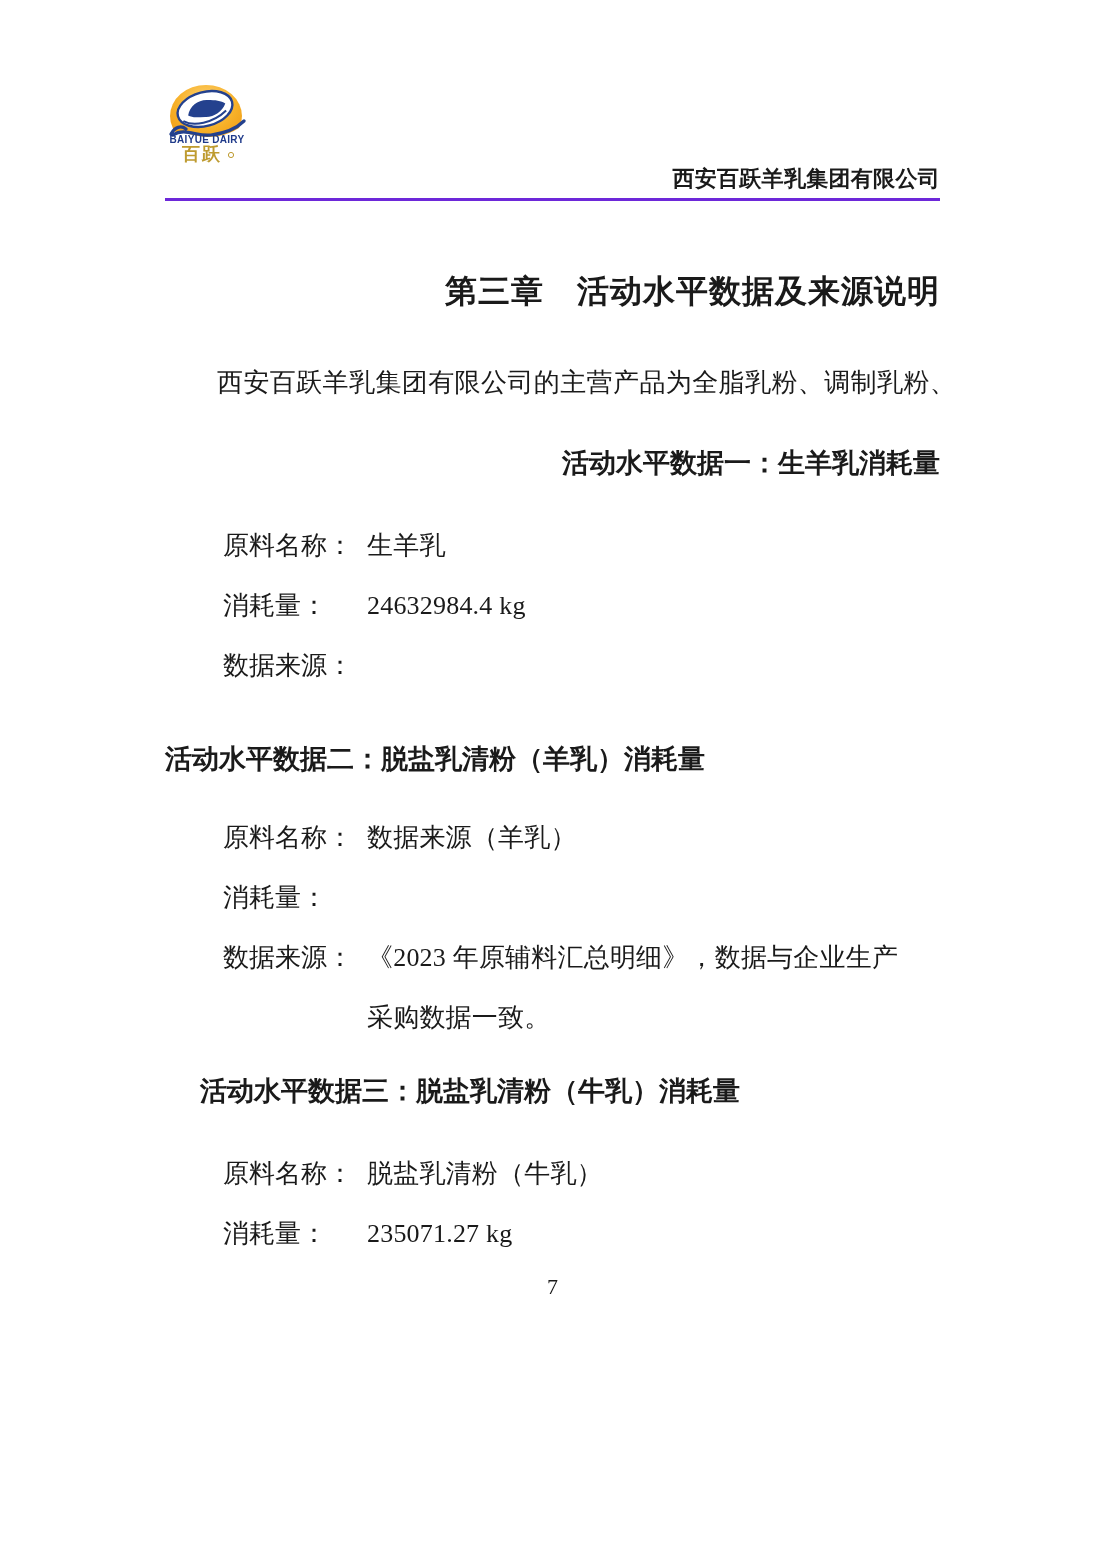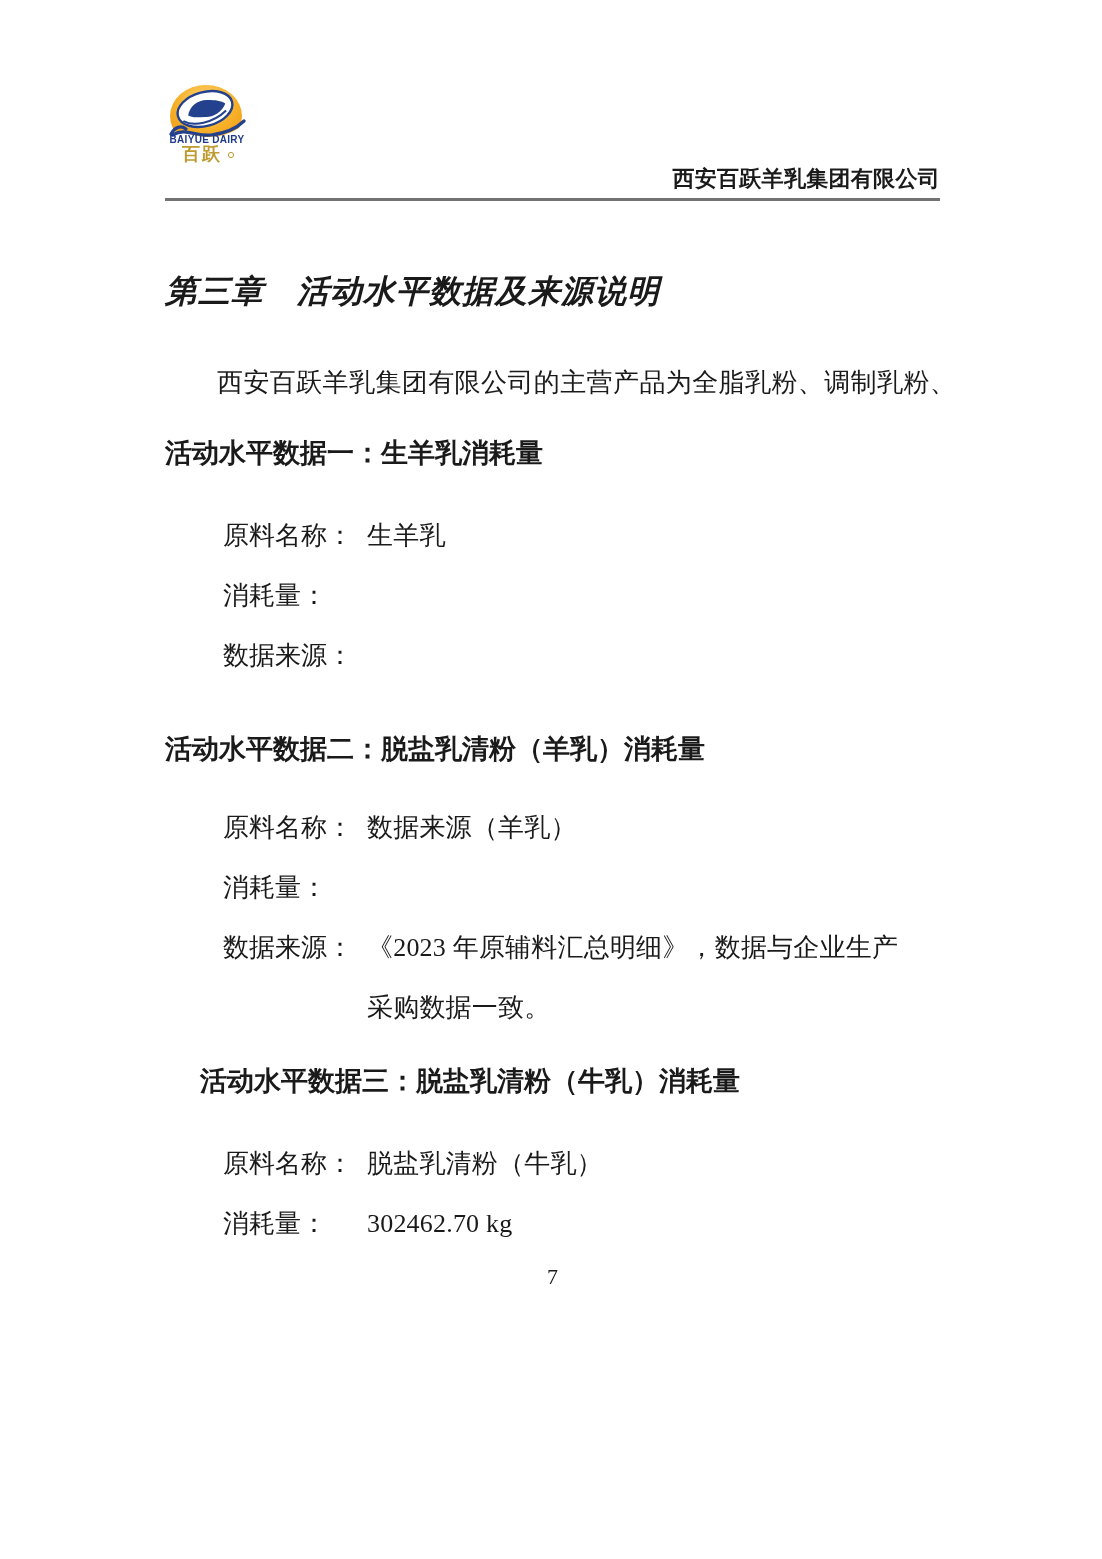--- a/index.html
+++ b/index.html
@@ -10,21 +10,21 @@
     box-sizing: border-box;
     padding: 0 162px 0 165px;
     background: #ffffff;
     font-family: "Liberation Serif", "DejaVu Serif", serif;
     color: #1a1a1a;
     overflow: hidden;
   }
   .header {
     position: relative;
     height: 198px;
-    border-bottom: 3px solid #737373;
+    border-bottom: 3px solid #6d28d9;
   }
   .logo {
     position: absolute;
     left: 4px;
     top: 85px;
     width: 78px;
     height: 78px;
   }
   .company-name {
     position: absolute;
@@ -33,41 +33,40 @@
     font-size: 22px;
     font-weight: bold;
     letter-spacing: 0.3px;
     white-space: nowrap;
   }
   .title {
     margin: 70px 0 0 0;
     font-size: 32px;
     font-weight: bold;
     line-height: 40px;
-    text-align: left;
+    text-align: right;
     letter-spacing: 1px;
     white-space: nowrap;
-    font-style: italic;
   }
   .intro { margin-top: 42px; }
   .intro-line {
     font-size: 26px;
     line-height: 60px;
     white-space: nowrap;
     letter-spacing: 0.4px;
   }
   .intro-line.indent { text-indent: 2em; }
   .heading {
     margin: 0;
     font-size: 27px;
     font-weight: bold;
     line-height: 36px;
     white-space: nowrap;
   }
-  .heading.h1m { margin-top: 22px; }
+  .heading.h1m { margin-top: 32px; text-align: right; }
   .heading.h2m { margin-top: 45px; }
   .heading.h3m { margin-top: 25px; margin-left: 35px; }
   .rows.r1m { margin-top: 35px; }
   .rows.r2m { margin-top: 31px; }
   .rows.r3m { margin-top: 35px; }
   .row { display: flex; }
   .row .label {
     width: 202px;
     box-sizing: border-box;
     padding-left: 58px;
@@ -131,20 +130,23 @@
     <h2 class="heading h1m">活动水平数据一：生羊乳消耗量</h2>
     <div class="rows r1m">
       <div class="row">
         <div class="label">原料名称：</div>
         <div class="value">
           <div class="vline">生羊乳</div>
         </div>
       </div>
       <div class="row">
         <div class="label">消耗量：</div>
+        <div class="value">
+          <div class="vline">24632984.4 kg</div>
+        </div>
       </div>
       <div class="row">
         <div class="label">数据来源：</div>
       </div>
     </div>
   </section>
 
   <section>
     <h2 class="heading h2m">活动水平数据二：脱盐乳清粉（羊乳）消耗量</h2>
     <div class="rows r2m">
@@ -172,21 +174,21 @@
     <div class="rows r3m">
       <div class="row">
         <div class="label">原料名称：</div>
         <div class="value">
           <div class="vline">脱盐乳清粉（牛乳）</div>
         </div>
       </div>
       <div class="row">
         <div class="label">消耗量：</div>
         <div class="value">
-          <div class="vline">302462.70 kg</div>
+          <div class="vline">235071.27 kg</div>
         </div>
       </div>
     </div>
   </section>
 
   <div class="page-number">7</div>
 
 </div>
 
 </body></html>

